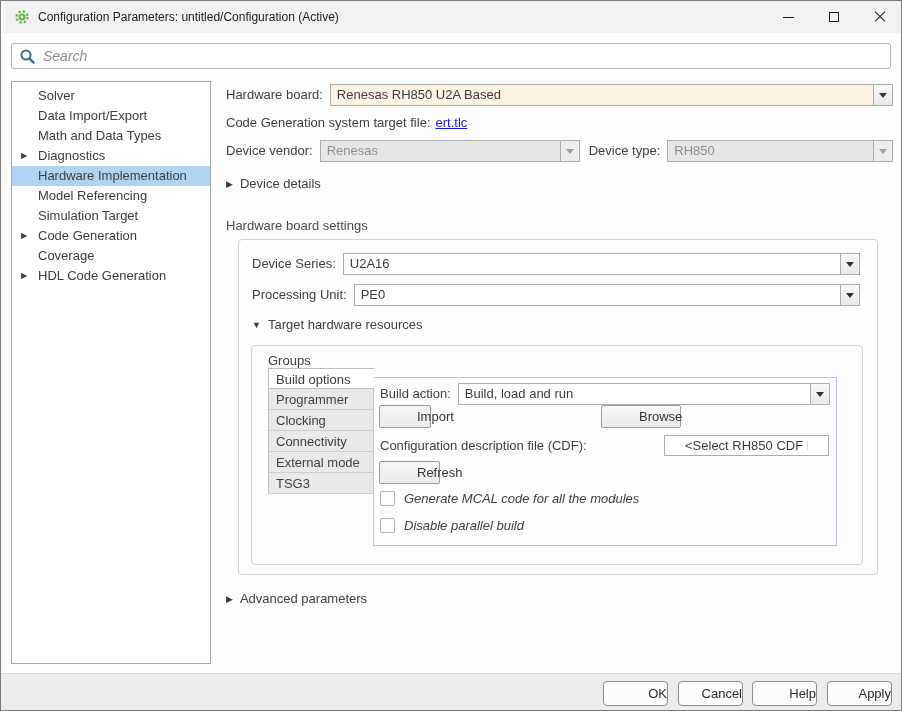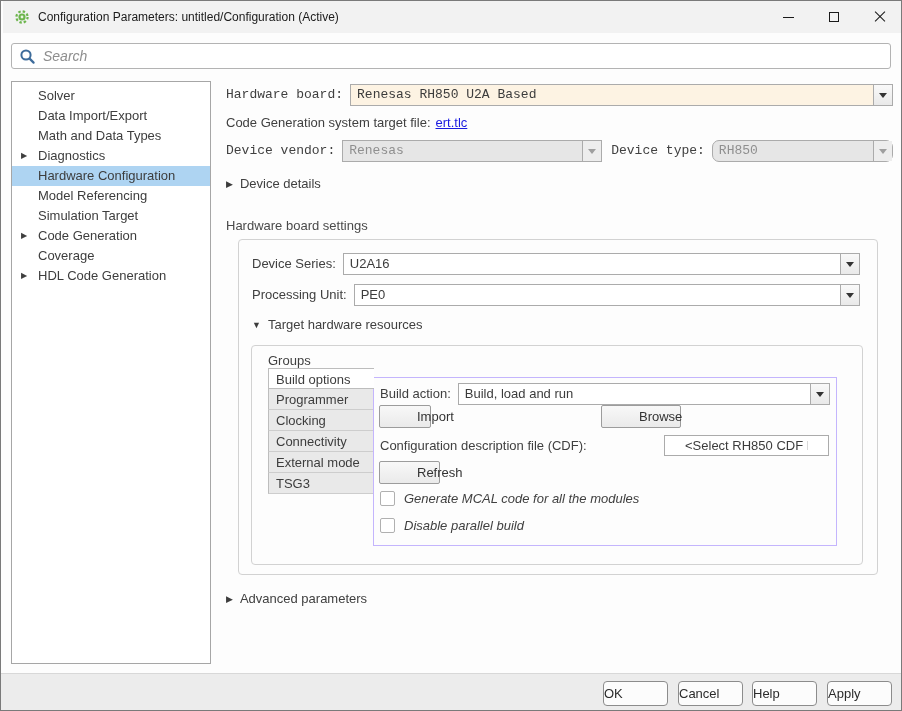--- a/index.html
+++ b/index.html
@@ -37,21 +37,21 @@
   .sidebar { position:absolute; left:10px; top:80px; width:200px; height:583px;
              background:#fff; border:1px solid #a6a6a6; padding-top:4px; }
   .tree-item { height:20px; line-height:20px; font-size:13px; color:#3d3d3d;
                padding-left:26px; position:relative; white-space:nowrap; cursor:default; }
   .tree-item.selected { background:#aed4f2; }
   .tree-arrow { position:absolute; left:9px; top:0; font-size:8px; color:#3f3f3f; }
 
   
   .main { position:absolute; left:225px; top:80px; width:667px; }
   .lbl { font-size:13px; color:#404040; white-space:nowrap; margin-right:7px; line-height:22px; }
-  .row { display:flex; align-items:center;font-family:Liberation Mono, monospace; }
+  .row { display:flex; align-items:center; }
 
   .combo { display:flex; align-items:stretch; border:1px solid #ababab; background:#fff;
            height:22px; }
   .combo .val { flex:1; padding:2px 6px 0; font-size:13px; color:#3c3c3c;
                 white-space:nowrap; overflow:hidden; }
   .combo .arrow-btn { width:19px; border-left:1px solid #ababab;
                       background:linear-gradient(#f9f9f9,#e9e9e9);
                       display:flex; align-items:center; justify-content:center; }
   .tri { width:0; height:0; border-left:4px solid transparent; border-right:4px solid transparent;
          border-top:5px solid #333; }
@@ -61,21 +61,21 @@
   .combo.disabled .arrow-btn { background:#ededed; }
   .combo.disabled .tri { border-top-color:#9f9f9f; }
 
   .row-board { margin-top:3px; }
   .row-board .combo { flex:1; }
   .row-target { margin-top:9px; font-size:13px; color:#404040; }
   .link { color:#1a1ae0; text-decoration:underline; margin-left:5px; }
   .row-vendor { margin-top:10px; }
   .combo-vendor { width:260px; }
   .lbl-devtype { margin-left:9px; }
-  .combo-devtype { flex:1;border-radius:7px; }
+  .combo-devtype { flex:1; }
 
   .expander { font-size:13px; color:#404040; white-space:nowrap; }
   .exp-arrow { display:inline-block; font-size:9px; color:#3c3c3c; margin-right:7px;
                transform:translateY(-1px); }
   .row-devdetails { margin-top:14px; }
 
   .settings-title { margin-top:27px; font-size:13px; color:#4a4a4a; }
 
   .outer-box { position:relative; margin:6px 0 0 12px; width:640px; height:336px;
                border:1px solid #d2d2d2; border-radius:4px; }
@@ -114,21 +114,21 @@
               background:#fff; margin-right:9px; }
   .cb-label { font-size:13px; color:#404040; white-space:nowrap; }
 
   .row-advanced { margin-top:16px; }
 
   
   .footer { position:absolute; left:0; top:672px; width:100%; height:39px;
             background:#ececec; border-top:1px solid #d8d8d8; }
   .fbtn { position:absolute; top:7px; width:65px; height:25px; background:#fcfcfc;
           border:1px solid #8c8c8c; border-radius:4px; font-size:13px; color:#2b2b2b;
-          text-align:left; line-height:23px; cursor:default; }
+          text-align:right; line-height:23px; cursor:default; }
   .fbtn-ok { right:233px; } .fbtn-cancel { right:158px; }
   .fbtn-help { right:84px; } .fbtn-apply { right:9px; }
 </style>
 </head>
 <body>
 
 <div class="window">
 
   <div class="titlebar">
     <svg class="app-icon" viewBox="0 0 16 16">
@@ -156,21 +156,21 @@
       <line x1="10.6" y1="10.6" x2="14.6" y2="14.6" stroke="#3e6c9b" stroke-width="2.2" stroke-linecap="round"></line>
     </svg>
     <input type="text" placeholder="Search" style="">
   </div>
 
   <div class="sidebar">
     <div class="tree-item">Solver</div>
     <div class="tree-item">Data Import/Export</div>
     <div class="tree-item">Math and Data Types</div>
     <div class="tree-item"><span class="tree-arrow">▶</span><span>Diagnostics</span></div>
-    <div class="tree-item selected">Hardware Configuration</div>
+    <div class="tree-item selected">Hardware Implementation</div>
     <div class="tree-item">Model Referencing</div>
     <div class="tree-item">Simulation Target</div>
     <div class="tree-item"><span class="tree-arrow">▶</span><span>Code Generation</span></div>
     <div class="tree-item">Coverage</div>
     <div class="tree-item"><span class="tree-arrow">▶</span><span>HDL Code Generation</span></div>
   </div>
 
   <div class="main">
 
     <div class="row row-board">

